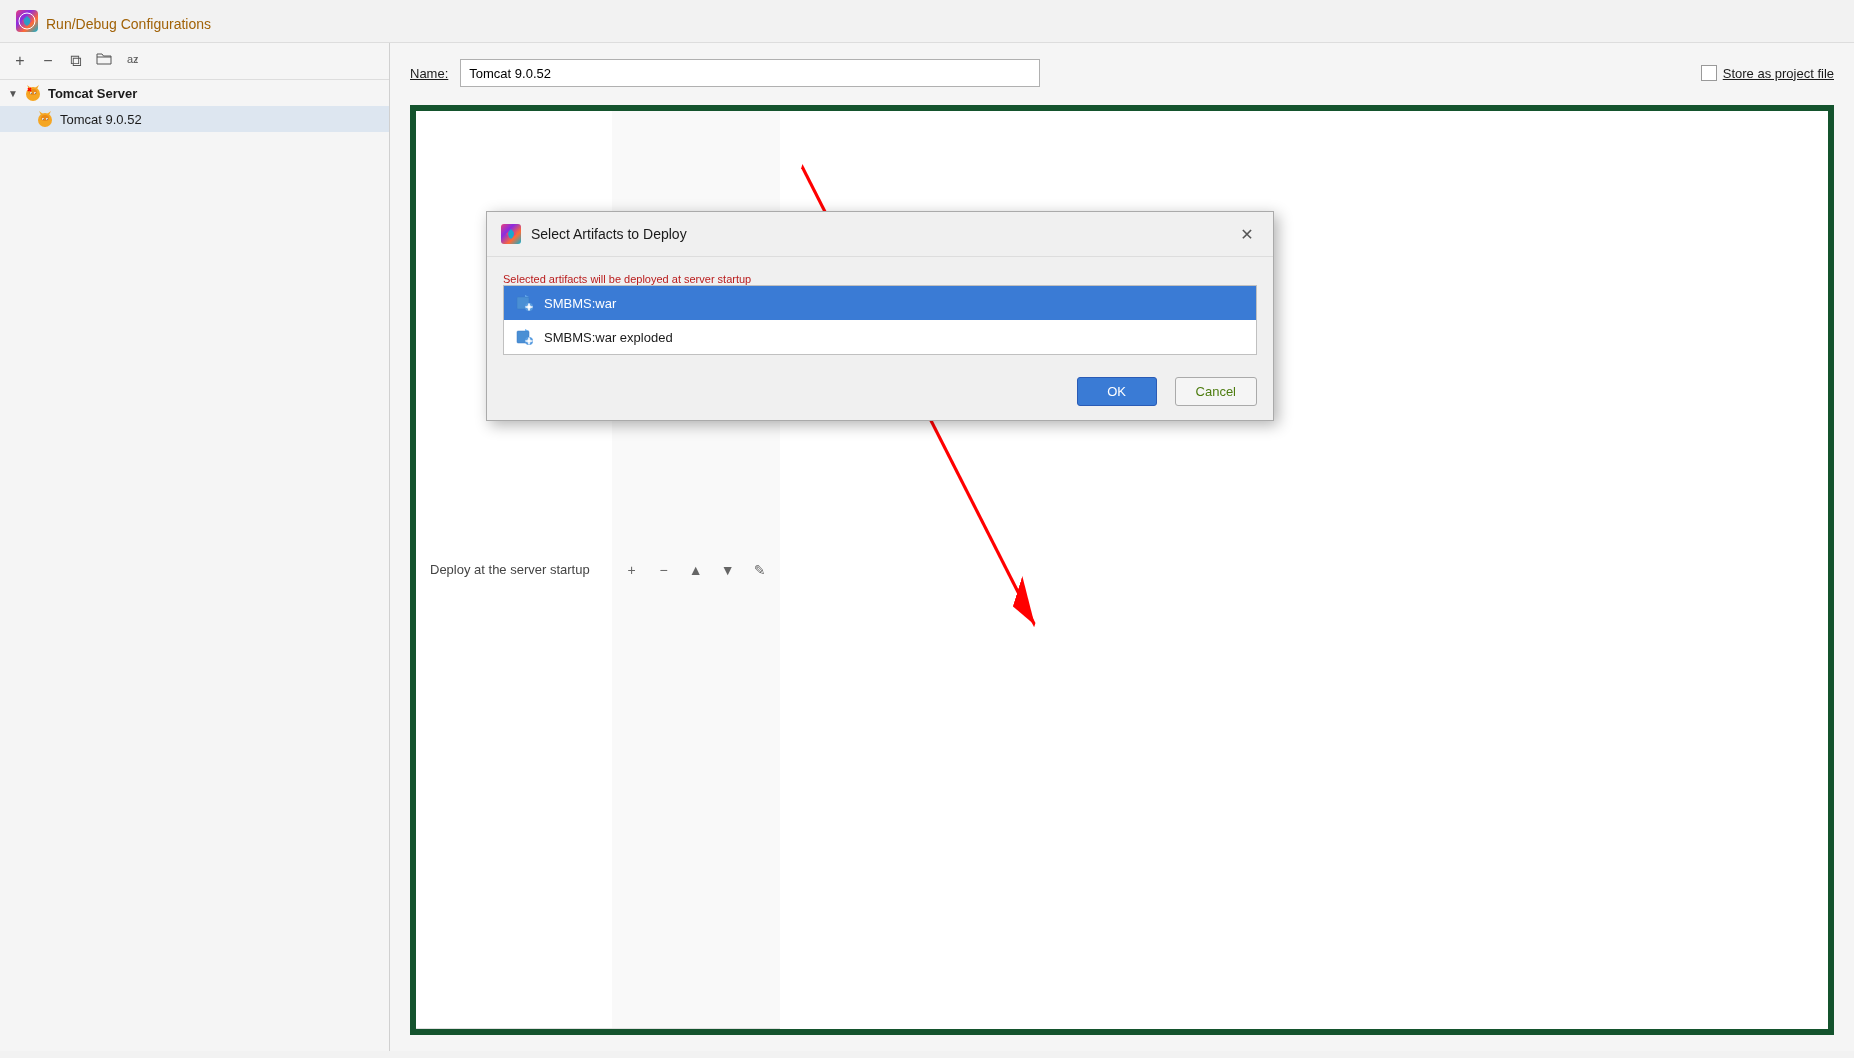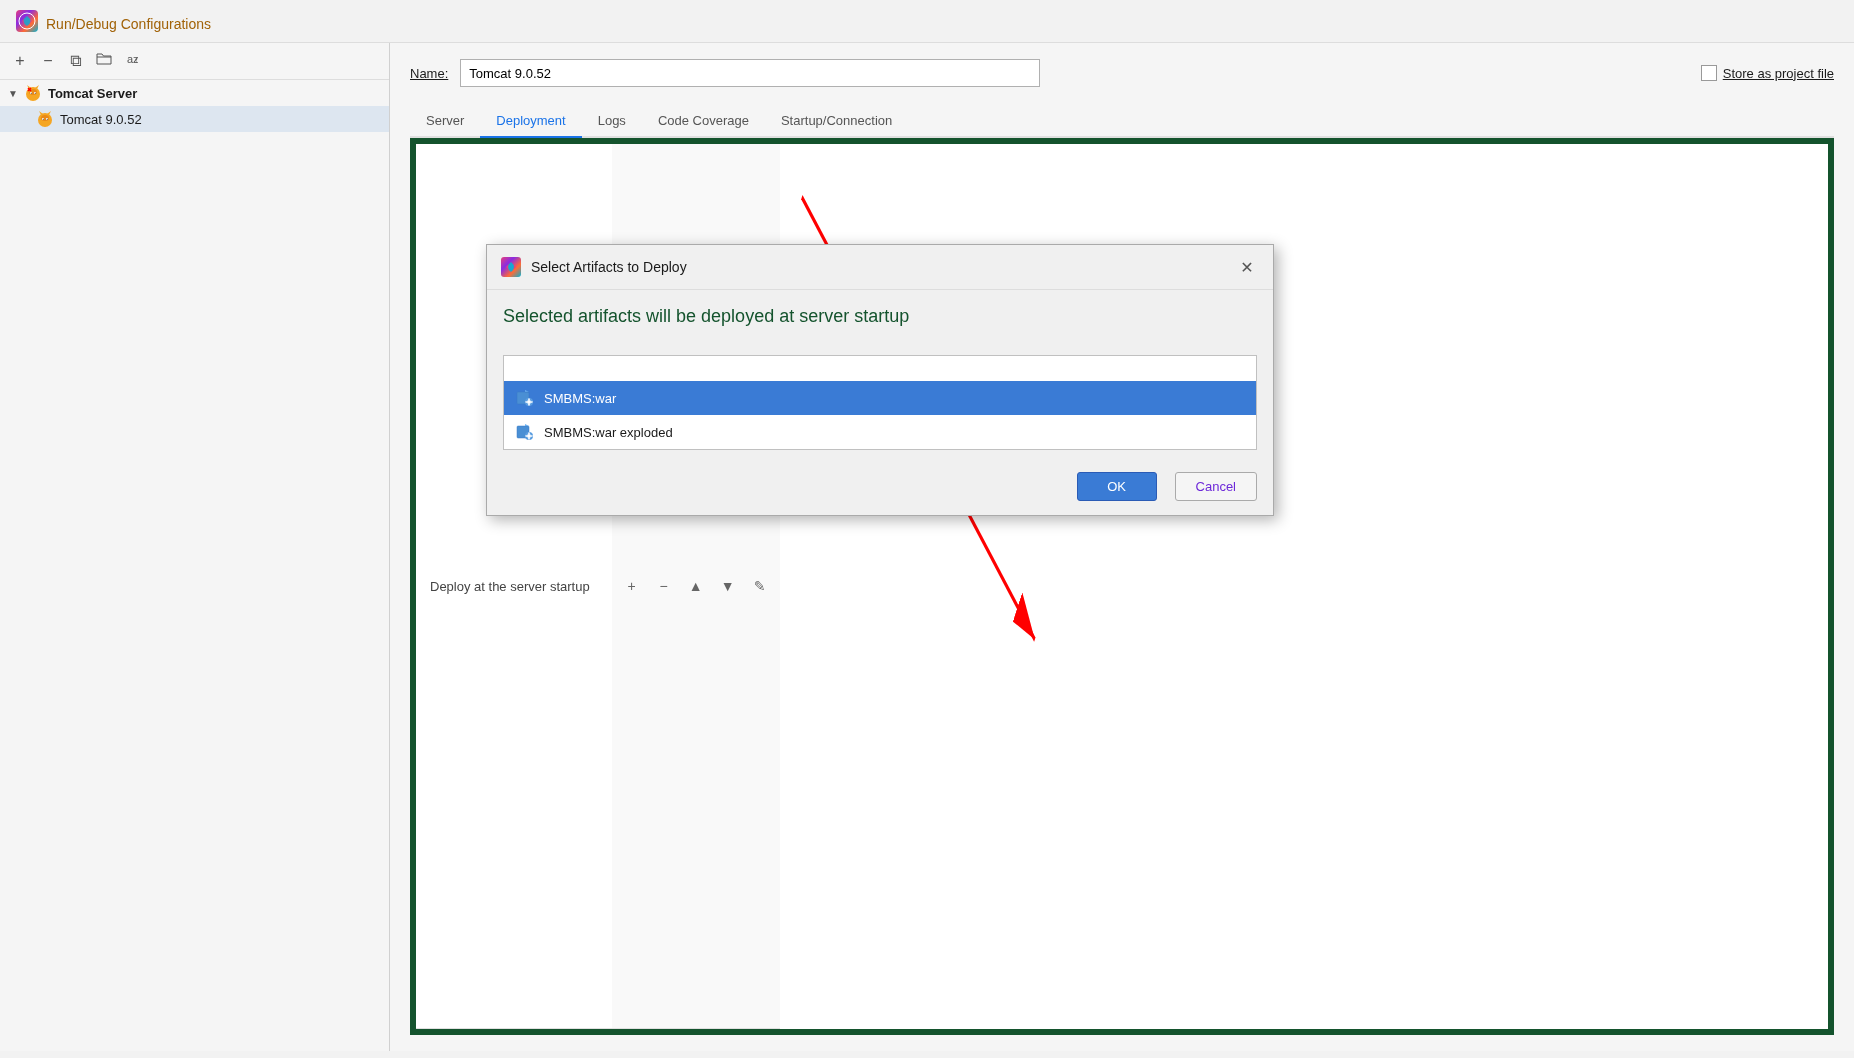--- a/index.html
+++ b/index.html
@@ -243,40 +243,39 @@
       border: none;
       cursor: pointer;
       font-size: 16px;
       color: #555;
       border-radius: 3px;
     }
     .dialog-body {
       padding: 16px 16px 12px;
     }
     .dialog-description {
-      font-size: 18px;
-      color: #14532d;
-      margin-bottom: 28px;
+      font-size: 11px;
+      color: #b91c1c;
+      margin-bottom: 0;
     }
     .artifact-list {
       border: 1px solid #c0c0c0;
       background: white;
     }
     .artifact-item {
       display: flex;
       align-items: center;
       padding: 8px 12px;
       gap: 10px;
       font-size: 13px;
       cursor: pointer;
     }
     .artifact-item.selected {
       background: #3a7bd5;
       color: white;
-      margin-top: 25px;
     }
     .artifact-icon {
       width: 18px; height: 18px;
       position: relative;
       display: inline-flex; align-items: center; justify-content: center;
     }
     .dialog-footer {
       display: flex;
       justify-content: flex-end;
       padding: 10px 16px 14px;
@@ -287,21 +286,21 @@
       color: white;
       border: 1px solid #2a5bb5;
       padding: 6px 28px;
       font-size: 13px;
       cursor: pointer;
       border-radius: 3px;
       min-width: 80px;
     }
     .btn-cancel {
       background: #f5f5f5;
-      color: #6d28d9;
+      color: #4d7c0f;
       border: 1px solid #aaa;
       padding: 6px 20px;
       font-size: 13px;
       cursor: pointer;
       border-radius: 3px;
       min-width: 80px;
     }
 
     
     .arrow-svg {
@@ -404,27 +403,20 @@
       <label class="name-label">Name:</label>
       <input class="name-input" type="text" value="Tomcat 9.0.52" style="">
       <div class="store-project-area">
         <div class="store-checkbox"></div>
         <span class="store-label">
           <span>Store as project file</span>
         </span>
       </div>
     </div>
 
-    <div class="tabs-bar">
-      <div class="tab">Server</div>
-      <div class="tab active">Deployment</div>
-      <div class="tab">Logs</div>
-      <div class="tab">Code Coverage</div>
-      <div class="tab">Startup/Connection</div>
-    </div>
 
     <div class="deploy-section" style="position:relative;">
       <div class="deploy-header">
         <span>Deploy at the server startup</span>
         <div class="deploy-header-line"></div>
       </div>
       <div class="deploy-toolbar">
         <button class="deploy-toolbar-btn">
           <span>+</span>
         </button>

